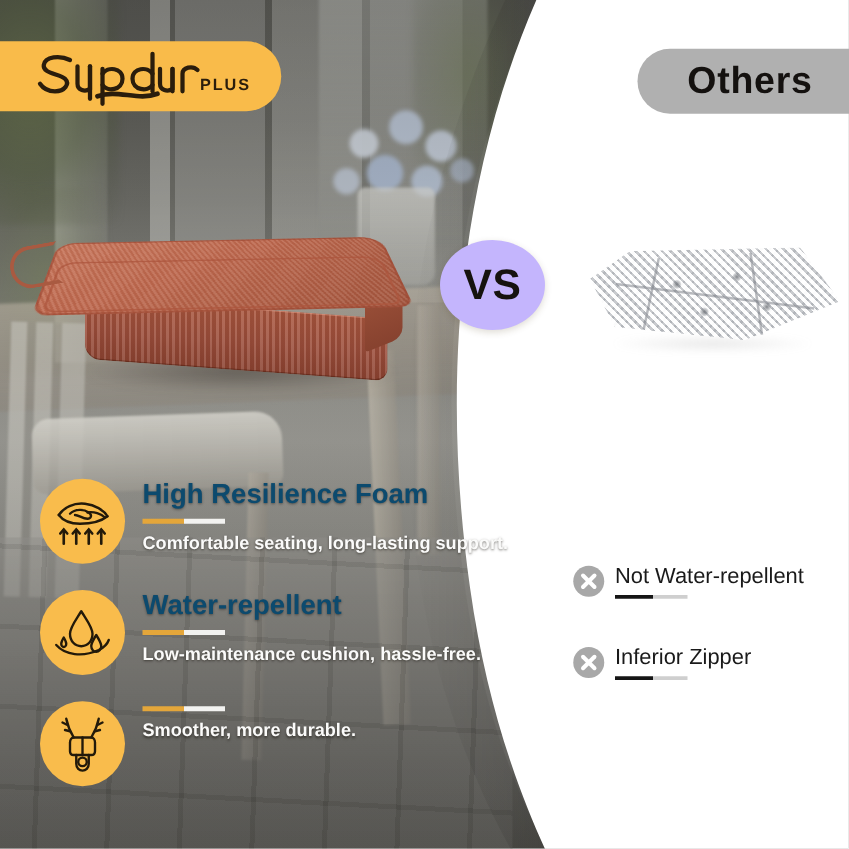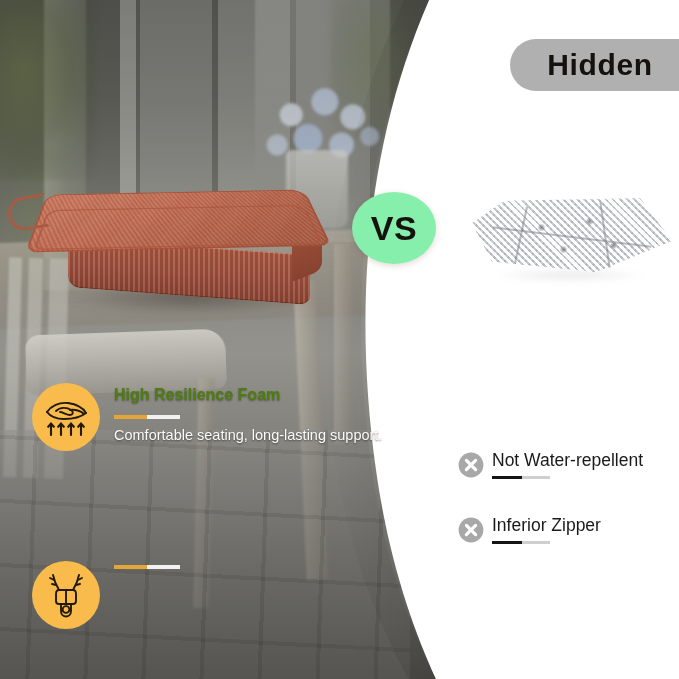--- a/index.html
+++ b/index.html
@@ -371,21 +371,21 @@
     background: radial-gradient(ellipse at 50% 50%, rgba(150,150,150,.22), transparent 72%);
     filter: blur(3px);
   }
 
   
   .vs-badge {
     position: absolute;
     left: 352px; top: 192px;
     width: 84px; height: 72px;
     border-radius: 50%;
-    background: #86efac;
+    background: #c4b5fd;
     display: flex;
     align-items: center;
     justify-content: center;
     z-index: 12;
     box-shadow: 0 2px 6px rgba(80,60,20,.18);
   }
   .vs-text {
     font-size: 34px;
     font-weight: bold;
     color: #16130f;
@@ -442,36 +442,36 @@
     display: flex;
     align-items: center;
     justify-content: center;
   }
   .feat-text {
     position: absolute;
     left: 82px; top: 0;
     width: 312px;
   }
   .feat-title {
-    font-size: 16px;
+    font-size: 22px;
     font-weight: bold;
-    color: #4d7c0f;
+    color: #0c4a6e;
     line-height: 28px;
     white-space: nowrap;
     text-shadow: 0 1px 2px rgba(20,16,10,.45);
   }
   .feat-rule {
     margin-top: 6px;
     width: 66px; height: 4px;
     background: linear-gradient(90deg, #e4a63a 0 50%, #f2f2f0 50% 100%);
   }
   .feat-sub {
     margin-top: 7px;
     font-size: 14.5px;
-    font-weight: normal;
+    font-weight: bold;
     color: #fbfbfa;
     line-height: 19px;
     white-space: nowrap;
     text-shadow: 0 1px 2px rgba(20,16,10,.55);
   }
 
   
   .cons {
     position: absolute;
     left: 450px; top: 0;
@@ -555,40 +555,65 @@
     </defs>
 
     <path d="M452,-40 C360,120 348,300 372,470 C392,610 440,690 470,730 L440,730 C392,660 344,560 330,420 C314,258 352,96 424,-40 Z" fill="url(#edgeShadow)" opacity="0.85"></path>
 
     <path d="M448,-40 C366,120 352,300 376,470 C396,612 444,700 478,760 L760,760 L760,-40 Z" fill="#ffffff"></path>
   </svg>
 
   <div class="right-panel">
 
     <div class="others-pill">
-      <span class="others-label">Hidden</span>
+      <span class="others-label">Others</span>
     </div>
 
     <div class="other-cushion">
       <div class="oc-shadow"></div>
       <div class="oc-body"></div>
       <div class="oc-seam oc-s1"></div>
       <div class="oc-seam oc-s2"></div>
       <div class="oc-seam oc-s3"></div>
       <div class="oc-tuft oc-t1"></div>
       <div class="oc-tuft oc-t2"></div>
       <div class="oc-tuft oc-t3"></div>
       <div class="oc-tuft oc-t4"></div>
     </div>
   </div>
 
   <div class="vs-badge">
     <span class="vs-text">VS</span>
   </div>
 
+  <div class="logo-pill">
+    <svg class="logo-art" width="150" height="46" viewBox="0 0 150 46">
+      <g fill="none" stroke="#2a1d0c" stroke-width="3.4" stroke-linecap="round">
+
+        <path d="M30,9 C22,5 10,6 9,13 C8,20 22,20 26,24 C30,28 26,34 18,34 C12,34 8,31 6,28"></path>
+
+        <path d="M36,14 L36,28 C36,33 42,35 46,32 L46,14"></path>
+        <path d="M46,14 L46,40"></path>
+
+        <path d="M56,16 L56,44"></path>
+        <path d="M56,20 C60,14 72,15 72,24 C72,33 60,35 56,29"></path>
+
+        <path d="M96,4 L96,34"></path>
+        <path d="M96,20 C92,14 80,15 80,24 C80,33 92,35 96,29"></path>
+
+        <path d="M102,16 L102,28 C102,33 108,35 112,32 L112,16"></path>
+        <path d="M112,16 L112,34"></path>
+
+        <path d="M120,34 L120,20 C120,15 128,13 132,17"></path>
+
+        <path d="M52,38 C68,32 84,42 100,36" stroke-width="3.8"></path>
+      </g>
+    </svg>
+    <span class="logo-plus">PLUS</span>
+  </div>
 
   <div class="features">
 
     <div class="feature f1">
       <div class="feat-icon">
         <svg width="48" height="44" viewBox="0 0 48 44">
           <g fill="none" stroke="#231a0a" stroke-width="1.9" stroke-linecap="round" stroke-linejoin="round">
             <path d="M5,17 C9,11 17,7 26,8 C34,9 41,13 44,18"></path>
             <path d="M14,16 C18,12 25,12 29,15 C32,17 31,20 28,20 C24,20 21,17 18,17"></path>
             <path d="M28,15 C33,14 39,16 42,19"></path>
@@ -606,40 +631,58 @@
           </g>
         </svg>
       </div>
       <div class="feat-text">
         <div class="feat-title">High Resilience Foam</div>
         <div class="feat-rule"></div>
         <div class="feat-sub">Comfortable seating, long-lasting support.</div>
       </div>
     </div>
 
+    <div class="feature f2">
+      <div class="feat-icon">
+        <svg width="46" height="44" viewBox="0 0 46 44">
+          <g fill="none" stroke="#231a0a" stroke-width="1.9" stroke-linecap="round" stroke-linejoin="round">
+            <path d="M22,5 C17,13 13,18 13,23 C13,29 17,33 22,33 C27,33 31,29 31,23 C31,18 27,13 22,5 Z"></path>
+            <path d="M34,24 C31.5,28 30,30.5 30,32.8 C30,35.6 32,37.4 34,37.4 C36,37.4 38,35.6 38,32.8 C38,30.5 36.5,28 34,24 Z"></path>
+            <path d="M8,26 C6.6,28.4 6,29.6 6,30.9 C6,32.5 7,33.6 8,33.6 C9,33.6 10,32.5 10,30.9 C10,29.6 9.4,28.4 8,26 Z"></path>
+            <path d="M2,32 C9,40 23,42 36,36 C40,34 43,31 44,28"></path>
+          </g>
+        </svg>
+      </div>
+      <div class="feat-text">
+        <div class="feat-title">Water-repellent</div>
+        <div class="feat-rule"></div>
+        <div class="feat-sub">Low-maintenance cushion, hassle-free.</div>
+      </div>
+    </div>
 
     <div class="feature f3">
       <div class="feat-icon">
         <svg width="42" height="48" viewBox="0 0 42 48">
           <g fill="none" stroke="#231a0a" stroke-width="1.9" stroke-linecap="round" stroke-linejoin="round">
             <path d="M14,19 C11,14 9,9 8,4"></path>
             <path d="M28,19 C31,14 33,9 34,4"></path>
             <path d="M9,9 L5,7"></path>
               <path d="M11,14 L7,13"></path>
             <path d="M33,9 L37,7"></path>
               <path d="M31,14 L35,13"></path>
             <path d="M14,19 L28,19 C30,19 31,21 31,23 L31,30 C31,32 30,33 28,33 L14,33 C12,33 11,32 11,30 L11,23 C11,21 12,19 14,19 Z"></path>
             <path d="M21,19 L21,33"></path>
             <path d="M16,33 L16,40 C16,43.5 18.5,45.5 21,45.5 C23.5,45.5 26,43.5 26,40 L26,33"></path>
             <circle cx="21" cy="38.5" r="3.4"></circle>
           </g>
         </svg>
       </div>
       <div class="feat-text">
         <div class="feat-rule"></div>
+        <div class="feat-sub">Smoother, more durable.</div>
       </div>
     </div>
   </div>
 
   <div class="cons">
 
 
     <div class="con c2">
       <svg class="con-icon" viewBox="0 0 26 26">
         <circle cx="13" cy="13" r="12.4" fill="#a8a8a8"></circle>

